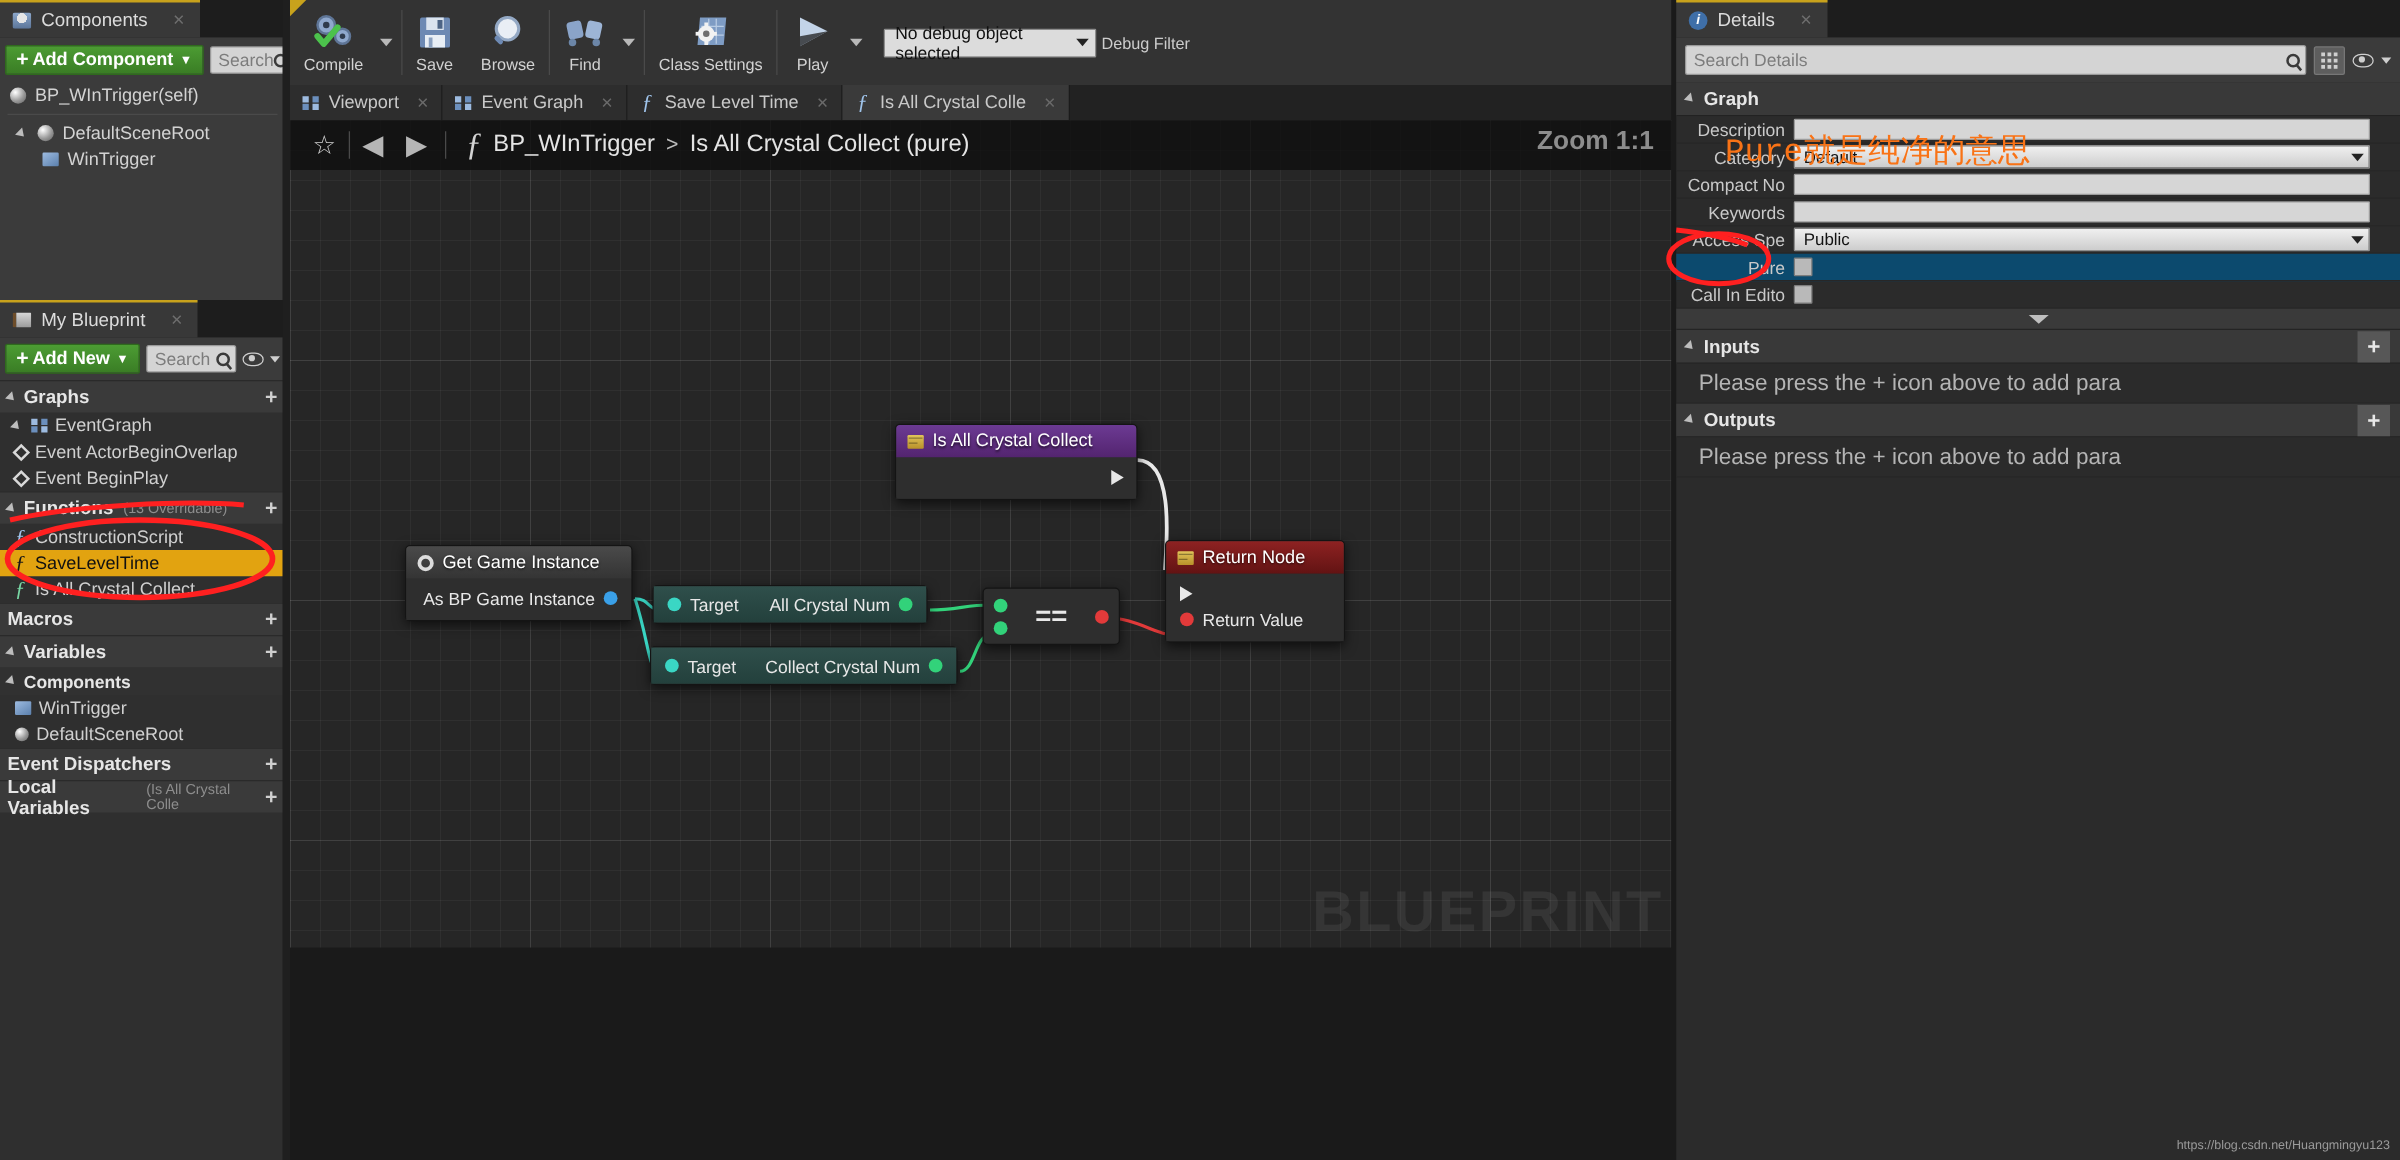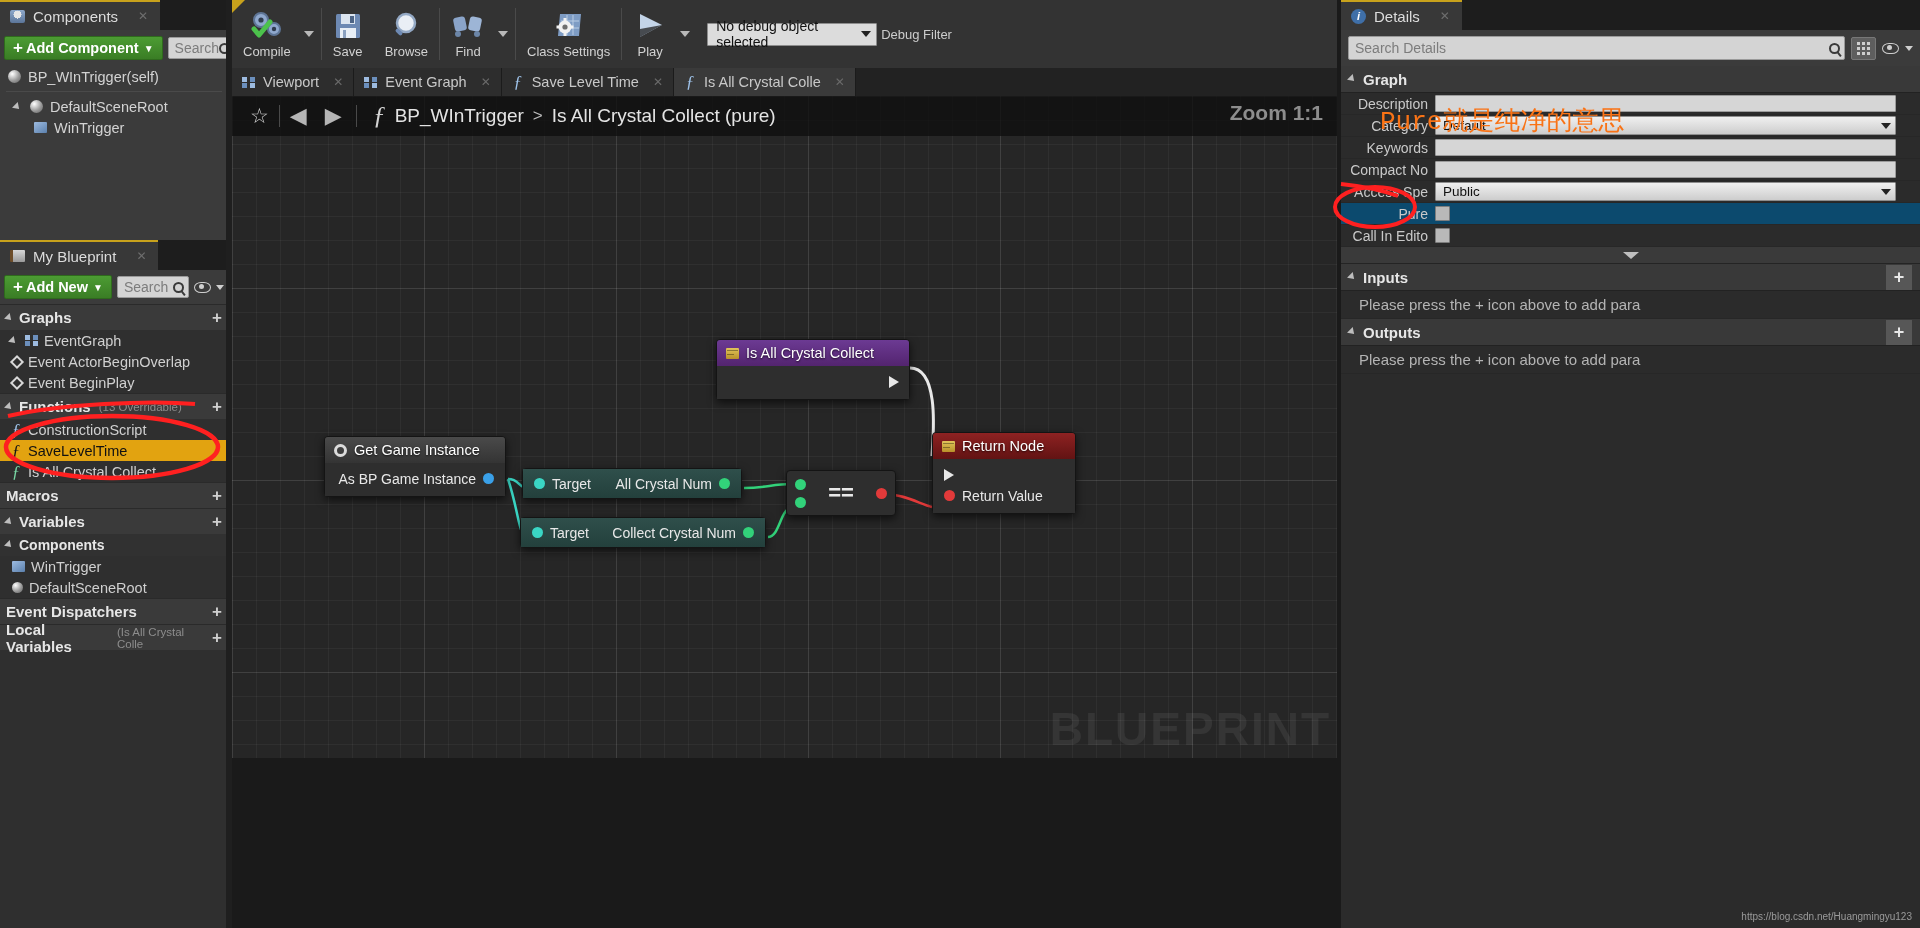--- a/index.html
+++ b/index.html
@@ -229,21 +229,21 @@
     overflow:hidden; white-space:nowrap; flex:none;}
   .det-row .fieldwrap { flex:1; padding-right:24px; }
   .det-in { background:#d6d6d6; height:17px; border:1px solid #9c9c9c; border-radius:1px;
     width:100%; }
   .det-sel { background:linear-gradient(#f0f0f0,#cdcdcd); height:19px; border:1px solid #8e8e8e;
     display:flex; align-items:center; padding:0 4px 0 7px; font-size:13.5px; color:#111;
     border-radius:1px; width:100%; }
   .det-sel .cdown2 { width:0;height:0;border-left:5px solid transparent;
     border-right:5px solid transparent;border-top:6px solid #222; margin-left:auto;}
   .det-chk { width:15px;height:15px; background:#b9b9b9; border:1px solid #7d7d7d; border-radius:1px;}
-  .det-note { font-size:15px; color:#b4b4b4; padding:5px 0 5px 18px;
+  .det-note { font-size:18px; color:#b4b4b4; padding:5px 0 5px 18px;
     border-bottom:1px solid #272727; }
   .expander { height:17px; background:#3a3a3a; display:flex; align-items:center;
     justify-content:center; border-bottom:1px solid #242424;}
   .expander .v { width:0;height:0;border-left:8px solid transparent;
     border-right:8px solid transparent;border-top:7px solid #bfbfbf;}
 
   
   .anno { position:absolute; pointer-events:none; }
   #anno-text { left:1380px; top:107px; color:#f97316; font-size:26px;
     font-family:Liberation Mono, monospace; line-height:30px; width:250px; }
@@ -665,27 +665,27 @@
     <div class="det-row">
       <span class="lbl">Category</span>
       <span class="fieldwrap">
         <span class="det-sel">
           <span>Default</span>
           <span class="cdown2"></span>
         </span>
       </span>
     </div>
     <div class="det-row">
-      <span class="lbl">Keywords</span>
+      <span class="lbl">Compact No</span>
       <span class="fieldwrap">
           <span class="det-in" style="display:block;"></span>
         </span>
     </div>
     <div class="det-row">
-      <span class="lbl">Compact No</span>
+      <span class="lbl">Keywords</span>
       <span class="fieldwrap">
           <span class="det-in" style="display:block;"></span>
         </span>
     </div>
     <div class="det-row">
       <span class="lbl">Access Spe</span>
       <span class="fieldwrap">
         <span class="det-sel">
           <span>Public</span>
           <span class="cdown2"></span>

